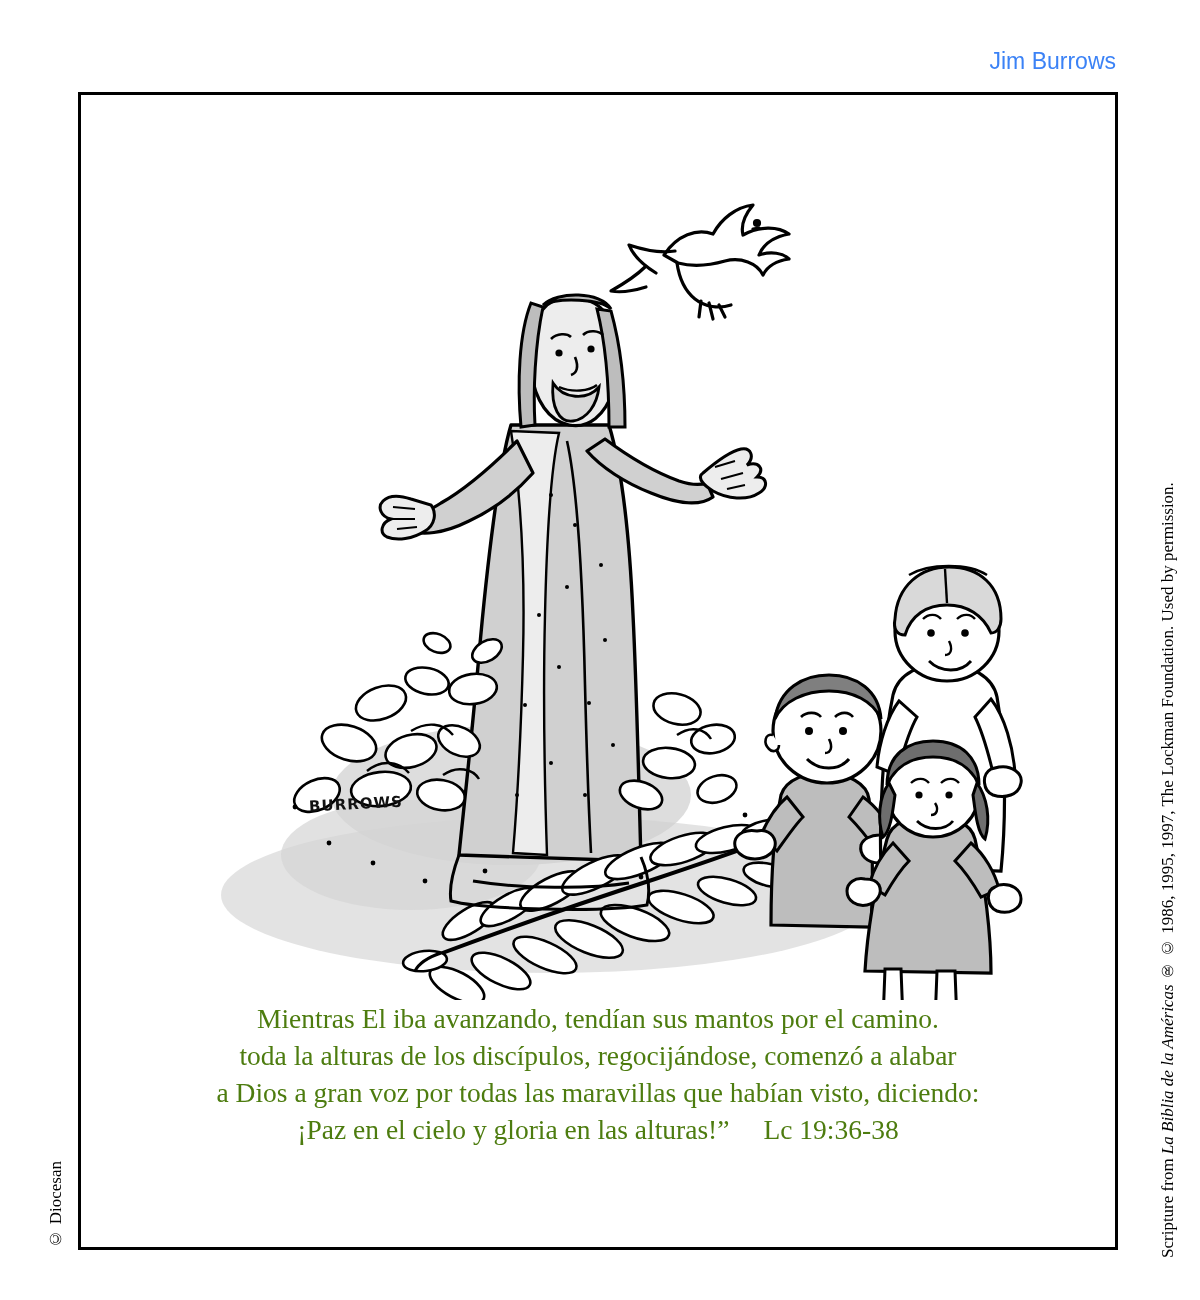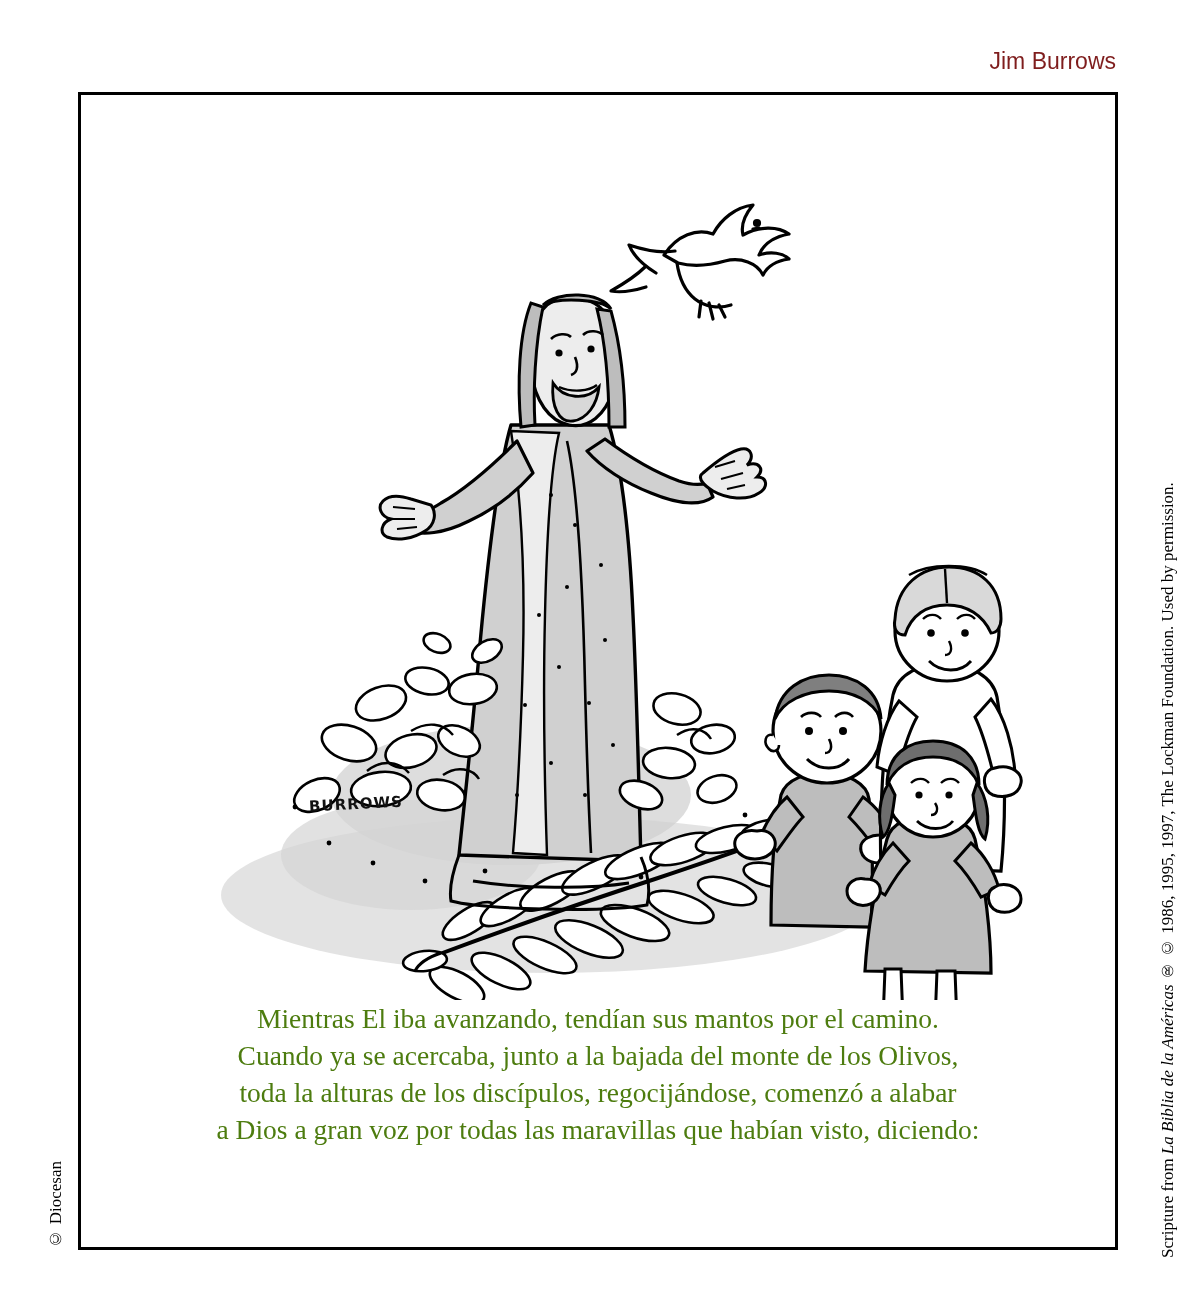--- a/index.html
+++ b/index.html
@@ -33,21 +33,21 @@
     letter-spacing: 0.5px;
     color: #000;
     white-space: nowrap;
   }
   .author {
     position: absolute;
     right: 84px;
     top: 6px;
     font-family: "Liberation Sans", sans-serif;
     font-size: 23px;
-    color: #7f1d1d;
+    color: #3b82f6;
     white-space: nowrap;
   }
 
   
   .panel {
     position: absolute;
     left: 78px;
     top: 92px;
     width: 1040px;
     height: 1158px;
@@ -348,18 +348,20 @@
       <g fill="none" stroke="#000" stroke-width="3">
         <path d="M378 760 C372 776 368 794 370 806 C400 814 520 818 566 810 C570 794 566 776 560 762"></path>
         <path d="M392 786 C440 794 510 794 548 788"></path>
       </g>
     </svg>
     <div class="signature">BURROWS</div>
   </div>
 
   <div class="caption">
     <div>Mientras El iba avanzando, tendían sus mantos por el camino.</div>
-    <div>Cuando ya se acercaba, junto a la bajada del monte de los Olivos,</div>
     <div>toda la alturas de los discípulos, regocijándose, comenzó a alabar</div>
     <div>a Dios a gran voz por todas las maravillas que habían visto, diciendo:</div>
+    <div>
+      <span>¡Paz en el cielo y gloria en las alturas!”</span><span class="ref">Lc 19:36-38</span>
+    </div>
   </div>
 
 </div>
 
 </body></html>

